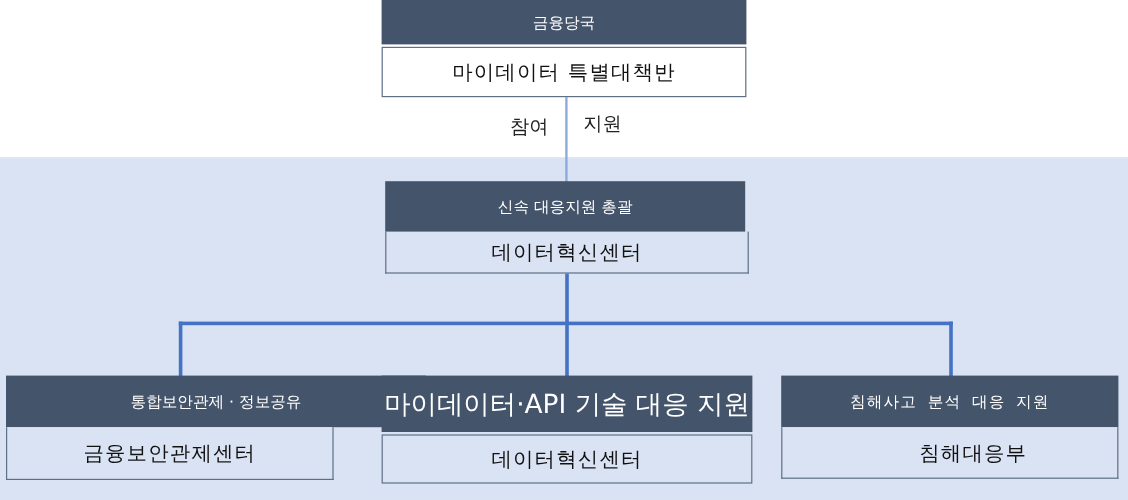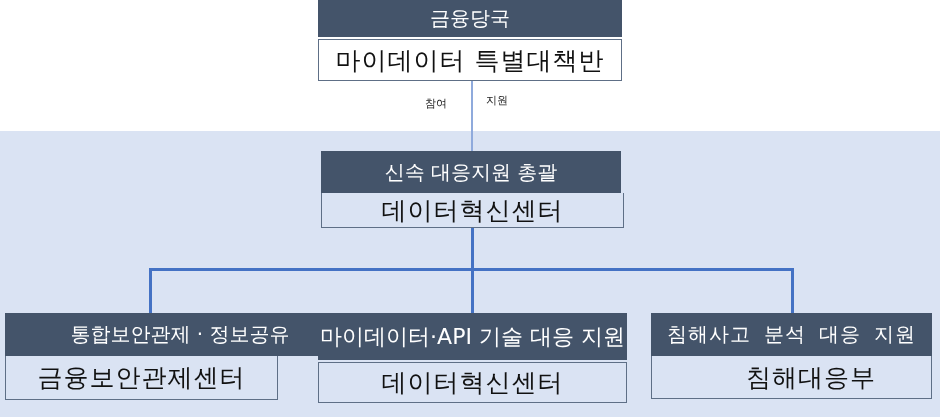--- a/index.html
+++ b/index.html
@@ -10,31 +10,31 @@
     }
     .bg-panel {
       position: absolute; left: 0; top: 131px; width: 940px; height: 286px;
       background: #DAE3F3;
     }
     .line { position: absolute; background: #4472C4; }
     .line-thin { position: absolute; background: #8FAADC; }
     .hdr {
       position: absolute; background: #44546A; color: #ffffff;
       display: flex; align-items: center; justify-content: center;
-      font-size: 20px; box-sizing: border-box;
+      font-size: 13px; box-sizing: border-box;
     }
     .sub {
       position: absolute; box-sizing: border-box;
       border: 1.5px solid #5E6F86;
       display: flex; align-items: center; justify-content: center;
-      font-size: 25px; color: #111111; letter-spacing: 1px;
+      font-size: 17px; color: #111111; letter-spacing: 1px;
     }
     .sub.white { background: #ffffff; }
     .sub.light { background: #DAE3F3; }
-    .lbl { position: absolute; font-size: 11px; color: #222; }
+    .lbl { position: absolute; font-size: 16px; color: #222; }
   </style>
 </head>
 <body>
 
 <div class="bg-panel"></div>
 
 <div class="line-thin" style="left:471px; top:80px; width:2px; height:72px;"></div>
 <div class="line" style="left:471px; top:227px; width:3px; height:87px;"></div>
 <div class="line" style="left:149px; top:268px; width:645px; height:3px;"></div>
 <div class="line" style="left:149px; top:268px; width:3px; height:46px;"></div>

